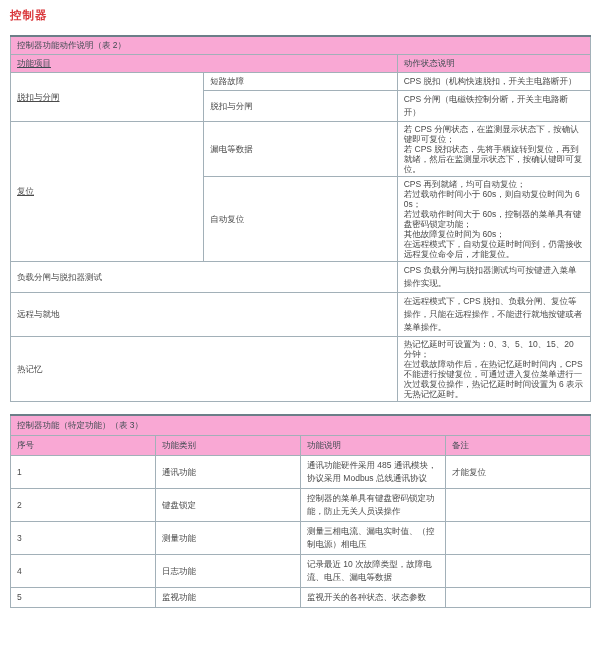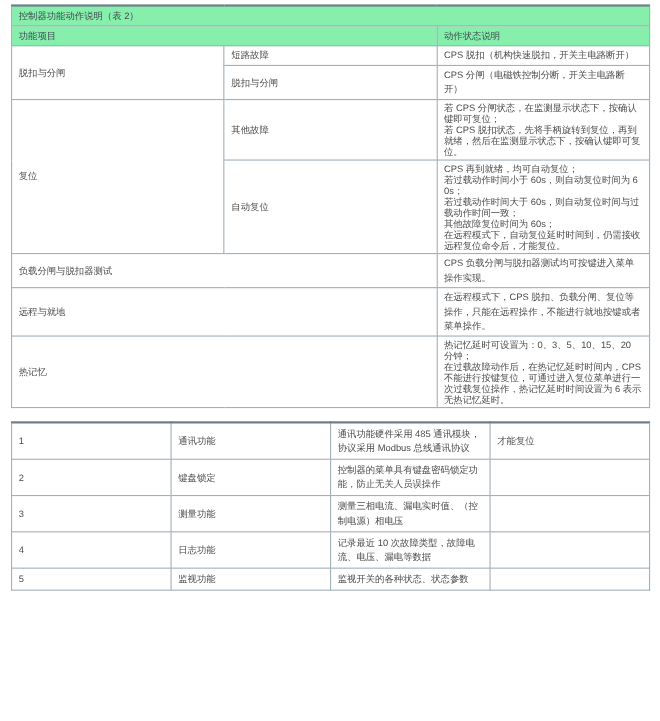--- a/index.html
+++ b/index.html
@@ -17,38 +17,39 @@
     border-collapse:collapse;width:581px;font-size:8.5px;
     border:1px solid #7e909a;border-top:2px solid #6c7e88;
     table-layout:fixed;
   }
   td{
     border:1px solid #a2b0b8;
     padding:2px 6px;line-height:13px;vertical-align:middle;
     color:#4a4a4a;word-break:break-all;
   }
   tr.bar td{
-    background:#86efac;color:#3f4a50;
+    background:#f9a8d4;color:#3f4a50;
   }
   .t2{margin-bottom:12px;}
-  .t2 .c1{width:56px;}
+  .t2 .c1{width:56px;text-decoration:underline;}
   .t2 .c2{width:45px;}
   .t3{margin-top:0;}
   .t3 .c1{width:28px;}
   .t3 .c2{width:58px;}
   .t3 .c3{width:366px;}
   .t3 .c4{width:118px;}
   .t3 td{padding:3px 6px;}
   .cell-lines div{line-height:10px;}
 </style>
 </head>
 <body>
 
 <div class="page">
 
+  <div class="red-heading">控制器</div>
 
   <table class="t2">
     <tbody>
         <tr class="bar">
       <td colspan="3">控制器功能动作说明（表 2）</td>
     </tr>
     <tr class="bar">
       <td colspan="2" class="c1">功能项目</td>
       <td>动作状态说明</td>
     </tr>
@@ -56,32 +57,32 @@
       <td rowspan="2" class="c1">脱扣与分闸</td>
       <td class="c2">短路故障</td>
       <td>CPS 脱扣（机构快速脱扣，开关主电路断开）</td>
     </tr>
     <tr>
       <td class="c2">脱扣与分闸</td>
       <td>CPS 分闸（电磁铁控制分断，开关主电路断开）</td>
     </tr>
     <tr>
       <td rowspan="2" class="c1">复位</td>
-      <td class="c2">其他故障</td>
+      <td class="c2">漏电等数据</td>
       <td class="cell-lines">
         <div>若 CPS 分闸状态，在监测显示状态下，按确认键即可复位；</div>
         <div>若 CPS 脱扣状态，先将手柄旋转到复位，再到就绪，然后在监测显示状态下，按确认键即可复位。</div>
       </td>
     </tr>
     <tr>
       <td class="c2">自动复位</td>
       <td class="cell-lines">
         <div>CPS 再到就绪，均可自动复位；</div>
         <div>若过载动作时间小于 60s，则自动复位时间为 60s；</div>
-        <div>若过载动作时间大于 60s，则自动复位时间与过载动作时间一致；</div>
+        <div>若过载动作时间大于 60s，控制器的菜单具有键盘密码锁定功能；</div>
         <div>其他故障复位时间为 60s；</div>
         <div>在远程模式下，自动复位延时时间到，仍需接收远程复位命令后，才能复位。</div>
       </td>
     </tr>
     <tr>
       <td colspan="2">负载分闸与脱扣器测试</td>
       <td>CPS 负载分闸与脱扣器测试均可按键进入菜单操作实现。</td>
     </tr>
     <tr>
       <td colspan="2">远程与就地</td>
@@ -92,20 +93,29 @@
       <td class="cell-lines">
         <div>热记忆延时可设置为：0、3、5、10、15、20 分钟；</div>
         <div>在过载故障动作后，在热记忆延时时间内，CPS 不能进行按键复位，可通过进入复位菜单进行一次过载复位操作，热记忆延时时间设置为 6 表示无热记忆延时。</div>
       </td>
     </tr>
   </tbody>
     </table>
 
   <table class="t3">
     <tbody>
+        <tr class="bar">
+      <td colspan="4">控制器功能（特定功能）（表 3）</td>
+    </tr>
+    <tr class="bar">
+      <td class="c1">序号</td>
+      <td class="c2">功能类别</td>
+      <td class="c3">功能说明</td>
+      <td class="c4">备注</td>
+    </tr>
     <tr>
       <td>1</td>
       <td>通讯功能</td>
       <td>通讯功能硬件采用 485 通讯模块，协议采用 Modbus 总线通讯协议</td>
       <td>才能复位</td>
     </tr>
     <tr>
       <td>2</td>
       <td>键盘锁定</td>
       <td>控制器的菜单具有键盘密码锁定功能，防止无关人员误操作</td>

